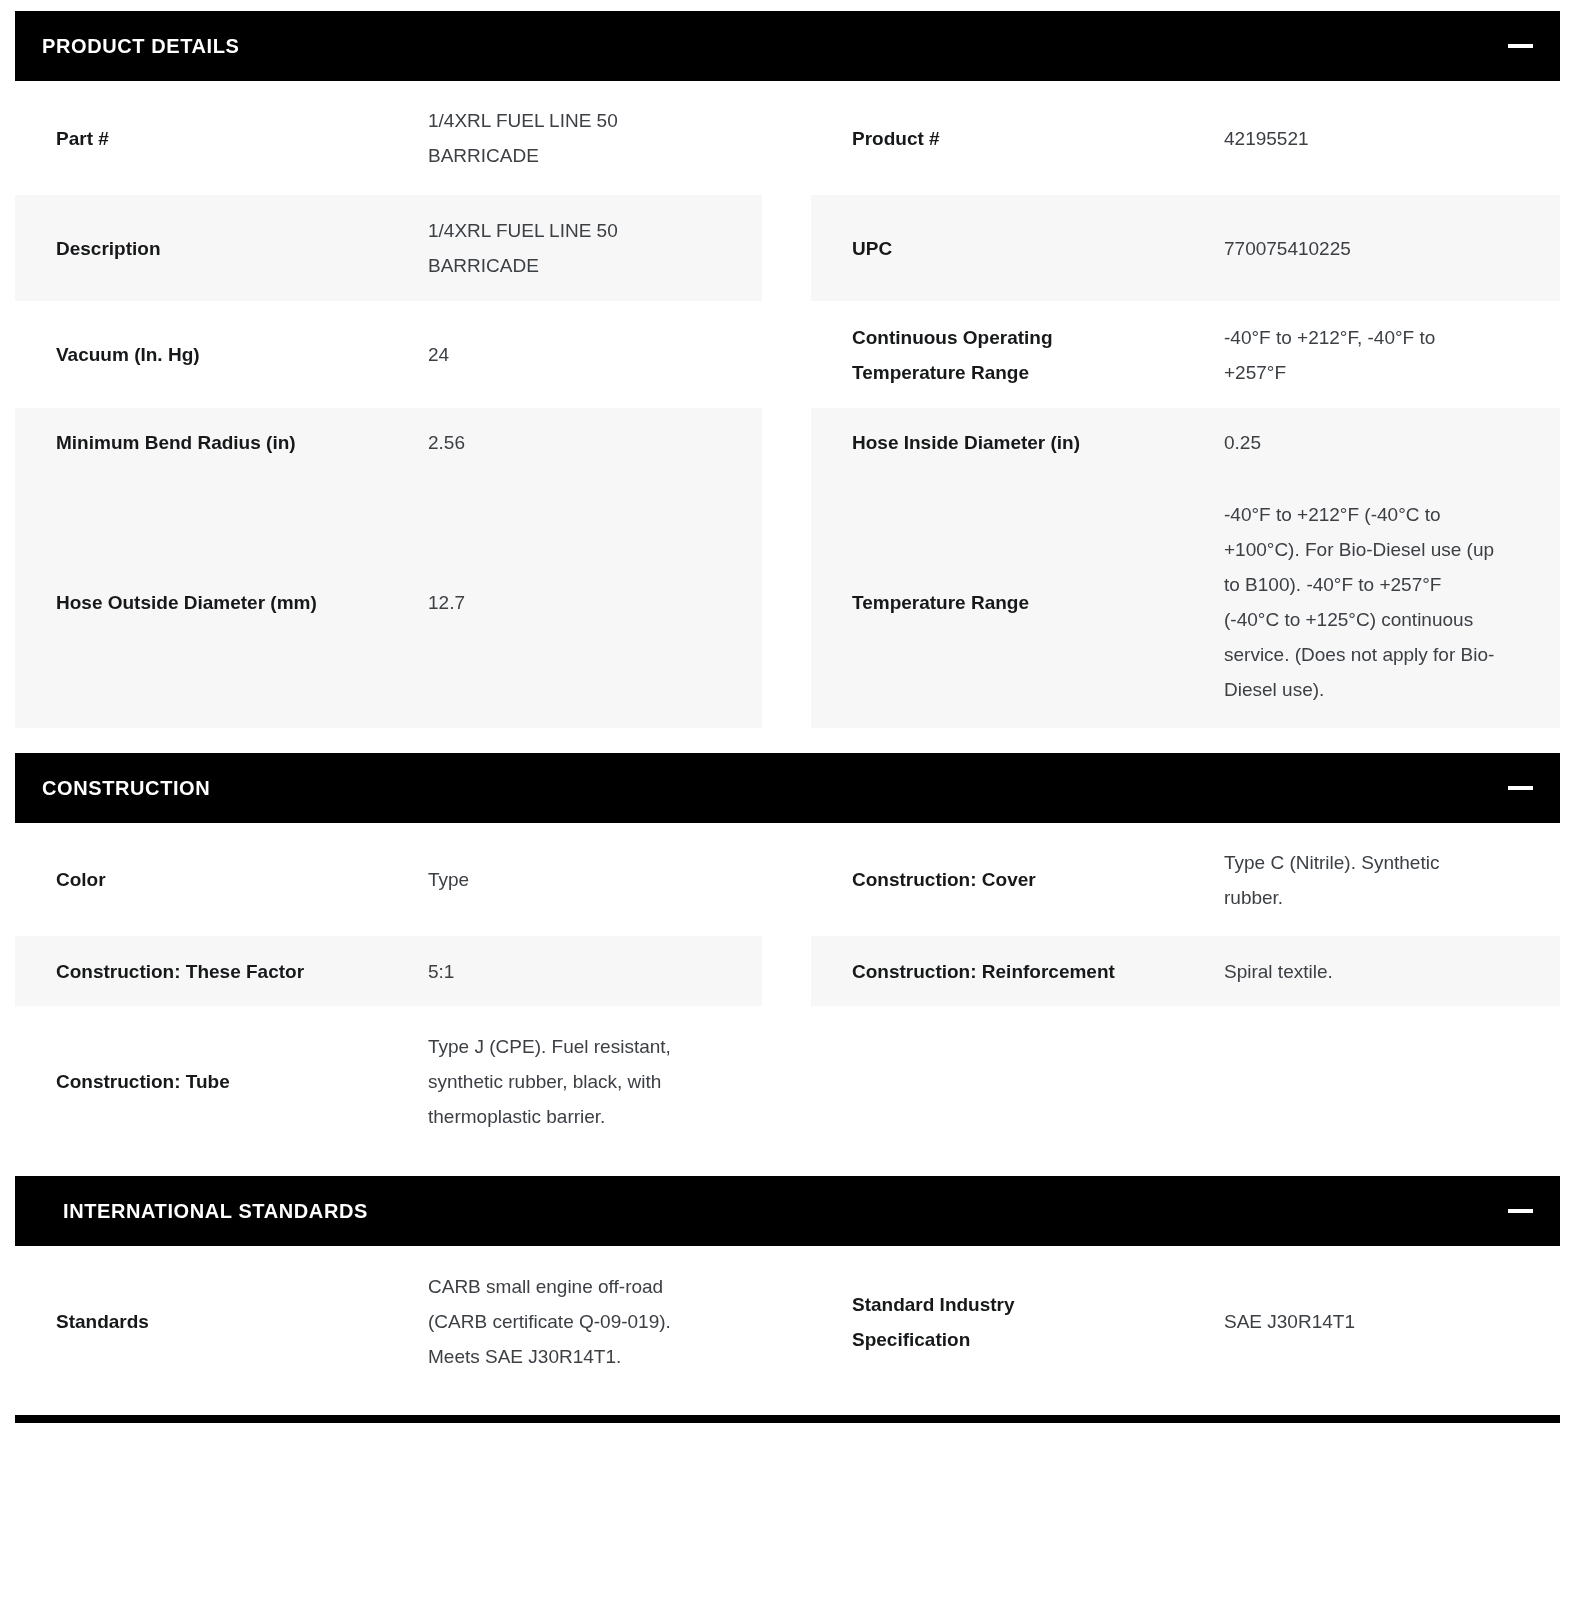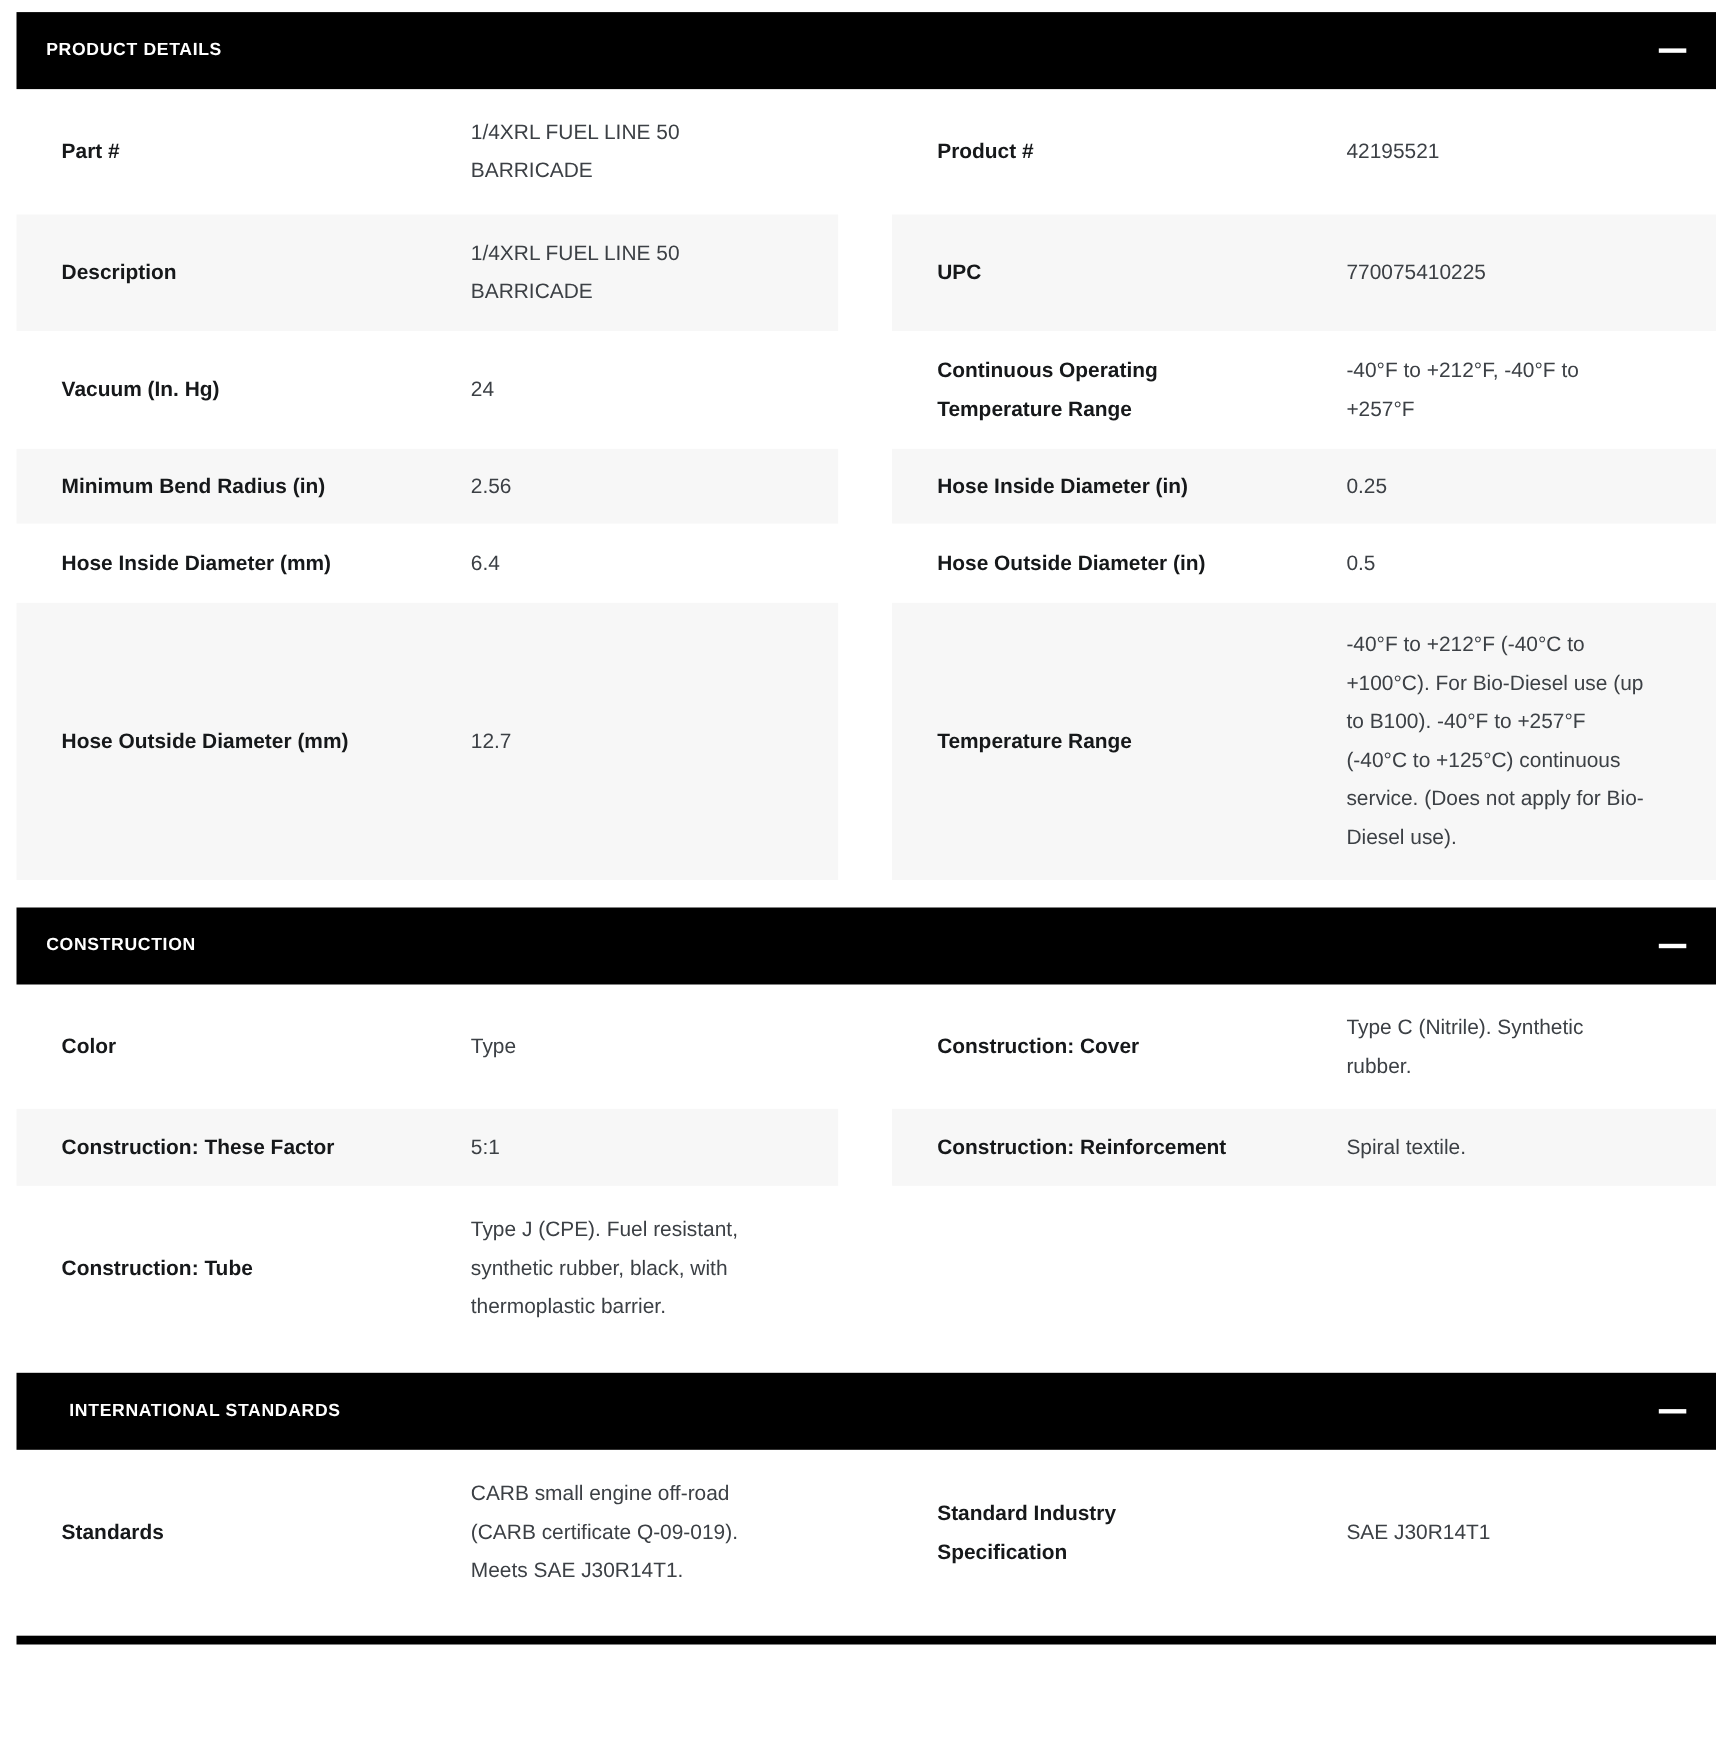--- a/index.html
+++ b/index.html
@@ -10,21 +10,21 @@
   }
   .wrap{padding:11px 12px 0 15px;box-sizing:border-box;}
 
   
   .section-header{
     height:70px;background:#000000;color:#ffffff;
     display:flex;align-items:center;justify-content:space-between;
     padding:0 27px;box-sizing:border-box;cursor:pointer;
   }
   .section-title{
-    font-size:16px;font-weight:bold;letter-spacing:.6px;
+    font-size:20px;font-weight:bold;letter-spacing:.6px;
     text-transform:uppercase;white-space:nowrap;text-align:center;
   }
   .minus{width:25px;height:4px;background:#ffffff;flex:none;}
 
   
   .row{display:grid;grid-template-columns:747px 49px 1fr;}
   .half{display:flex;align-items:center;box-sizing:border-box;padding:12px 0;}
   .half.shaded{background:#f7f7f7;}
   .cell-label{
     width:413px;flex:none;box-sizing:border-box;padding-left:41px;
@@ -96,31 +96,20 @@
       <div class="cell-label"><span>Minimum Bend Radius (in)</span></div>
       <div class="cell-value"><span>2.56</span></div>
     </div>
     <div></div>
     <div class="half shaded">
       <div class="cell-label"><span>Hose Inside Diameter (in)</span></div>
       <div class="cell-value"><span>0.25</span></div>
     </div>
   </div>
 
-  <div class="row r72">
-    <div class="half">
-      <div class="cell-label"><span>Hose Inside Diameter (mm)</span></div>
-      <div class="cell-value"><span>6.4</span></div>
-    </div>
-    <div></div>
-    <div class="half">
-      <div class="cell-label"><span>Hose Outside Diameter (in)</span></div>
-      <div class="cell-value"><span>0.5</span></div>
-    </div>
-  </div>
 
   <div class="row r252">
     <div class="half shaded">
       <div class="cell-label"><span>Hose Outside Diameter (mm)</span></div>
       <div class="cell-value"><span>12.7</span></div>
     </div>
     <div></div>
     <div class="half shaded">
       <div class="cell-label"><span>Temperature Range</span></div>
       <div class="cell-value"><span>-40°F to +212°F (-40°C to +100°C). For Bio-Diesel use (up to B100). -40°F to +257°F (-40°C to +125°C) continuous service. (Does not apply for Bio-Diesel use).</span></div>

